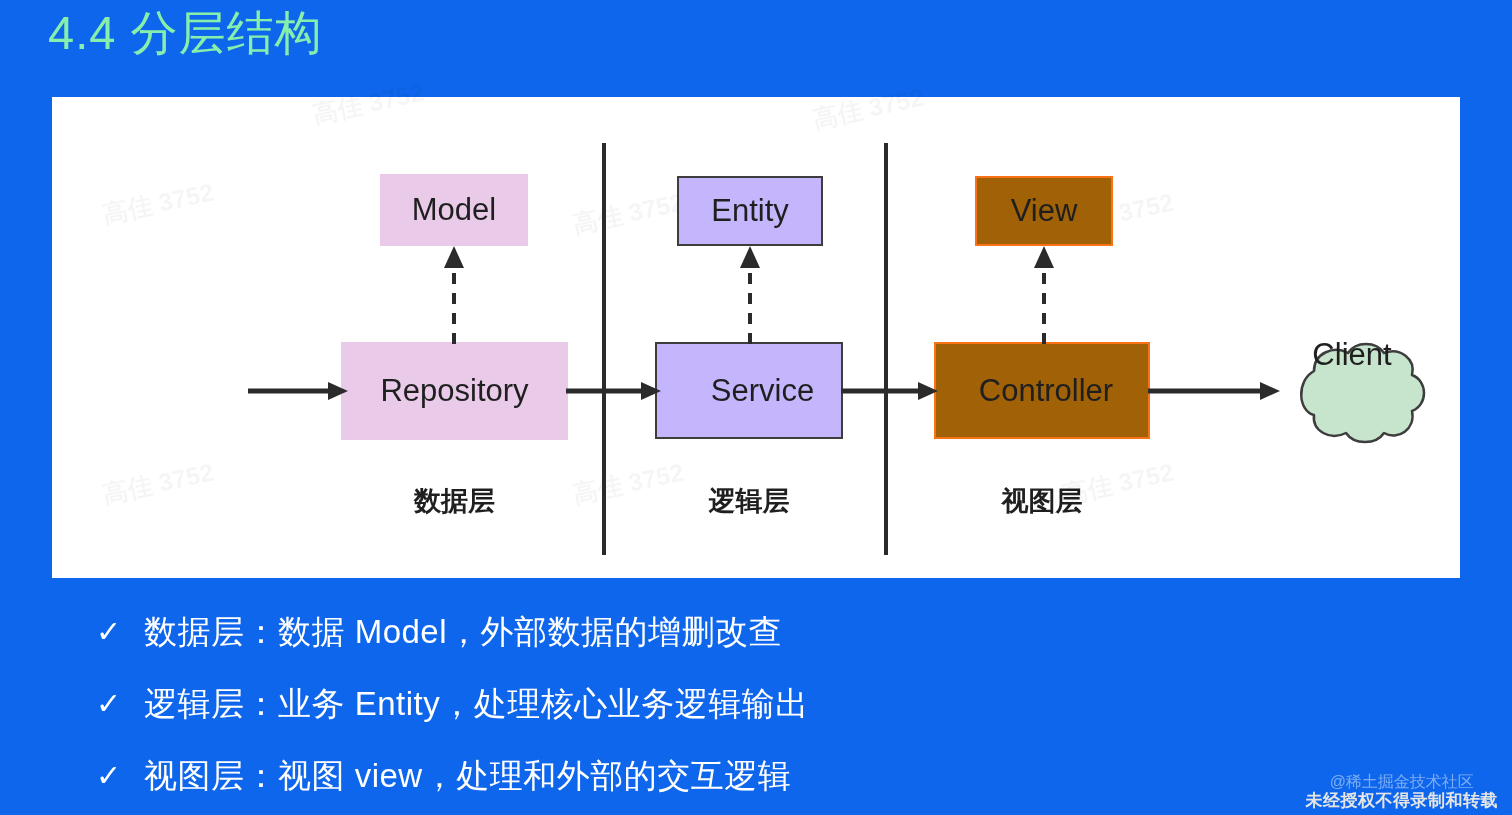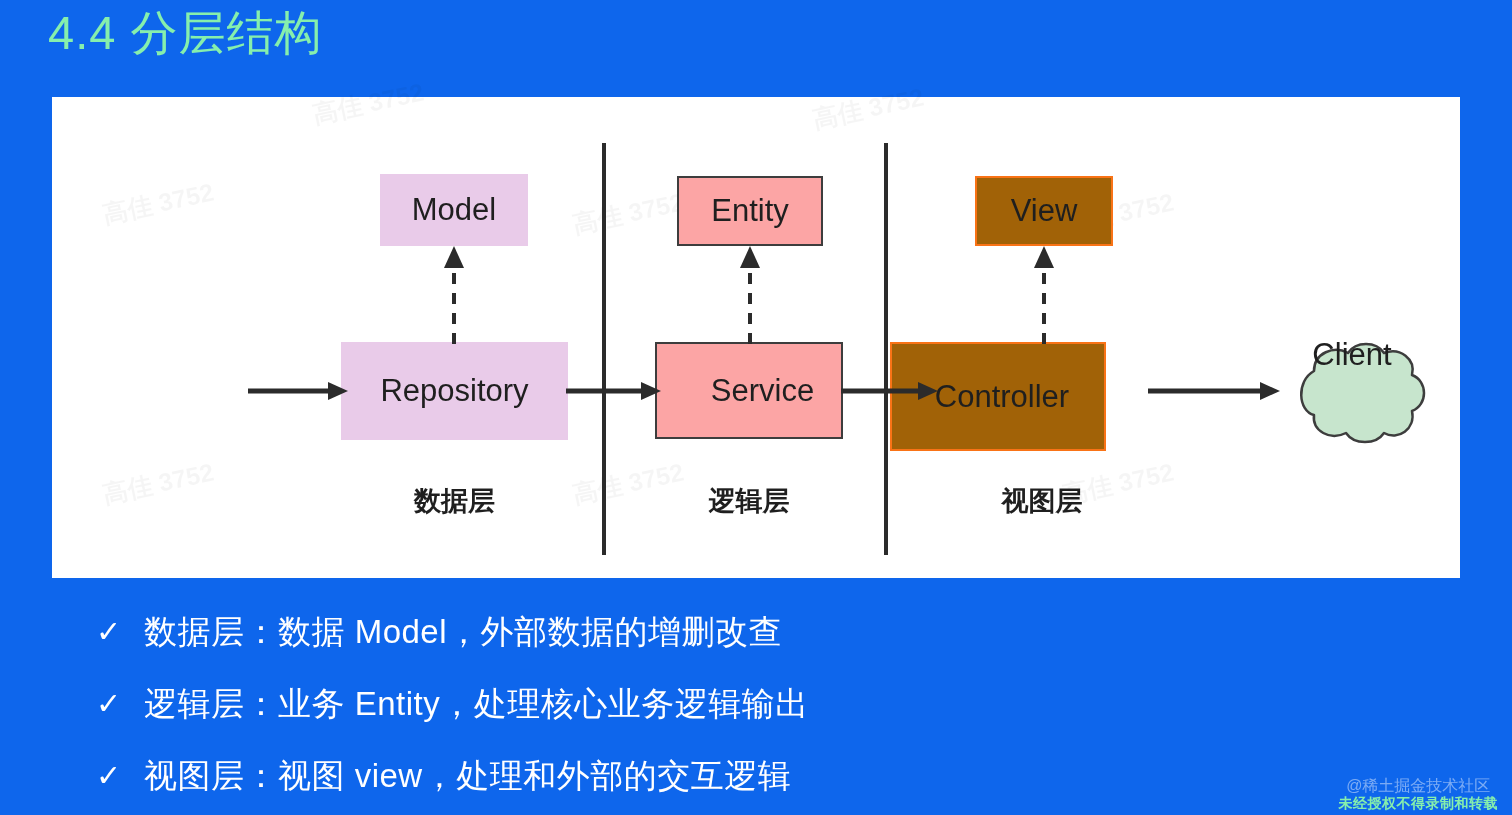--- a/index.html
+++ b/index.html
@@ -68,32 +68,32 @@
     position: absolute;
     box-sizing: border-box;
     display: flex;
     align-items: center;
     justify-content: center;
     font-size: 31px;
     color: #1f1f1f;
     white-space: nowrap;
   }
   .node.purple  { background: #E9CBE9; border: none; }
-  .node.yellow  { background: #fca5a5; border: 2px solid #3d3d3d; }
+  .node.yellow  { background: #c4b5fd; border: 2px solid #3d3d3d; }
   .node.green   { background: #a16207; border: 2px solid #f97316; }
 
   
   #node-model   { left: 328px; top: 77px;  width: 148px; height: 72px; }
   #node-entity  { left: 625px; top: 79px;  width: 146px; height: 70px; }
   #node-view    { left: 923px; top: 79px;  width: 138px; height: 70px; }
 
   
   #node-repository { left: 289px; top: 245px; width: 227px; height: 98px; }
   #node-service    { left: 603px; top: 245px; width: 188px; height: 97px; padding-left: 27px; }
-  #node-controller { left: 838px; top: 245px; width: 216px; height: 109px; padding-left: 8px; }
+  #node-controller { left: 882px; top: 245px; width: 216px; height: 97px; padding-left: 8px; }
 
   
   #node-file {
     position: absolute;
     left: 43px;
     top: 254px;
     width: 155px;
     height: 96px;
     display: flex;
     align-items: flex-start;
@@ -187,23 +187,23 @@
     text-align: center;
     line-height: 1.15;
   }
   #corner-wm .wm-handle {
     font-size: 16px;
     color: #ffffff;
     opacity: 0.45;
     display: block;
   }
   #corner-wm .wm-notice {
-    font-size: 14px;
+    font-size: 17px;
     font-weight: 700;
-    color: #86efac;
+    color: #e5e5e5;
     display: block;
     letter-spacing: 0.5px;
   }
 </style>
 </head>
 <body>
 
 <div id="slide">
 
   <div id="title">4.4 分层结构</div>

